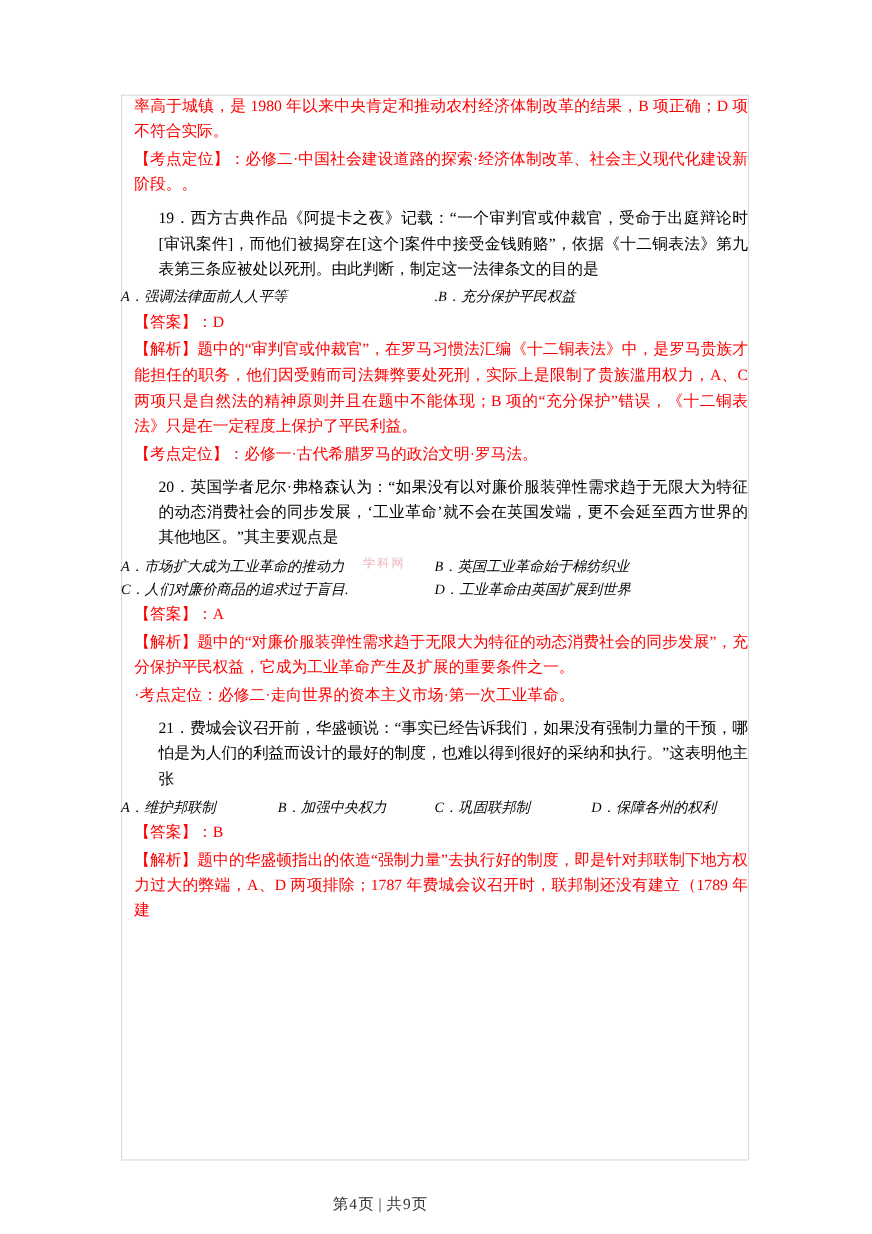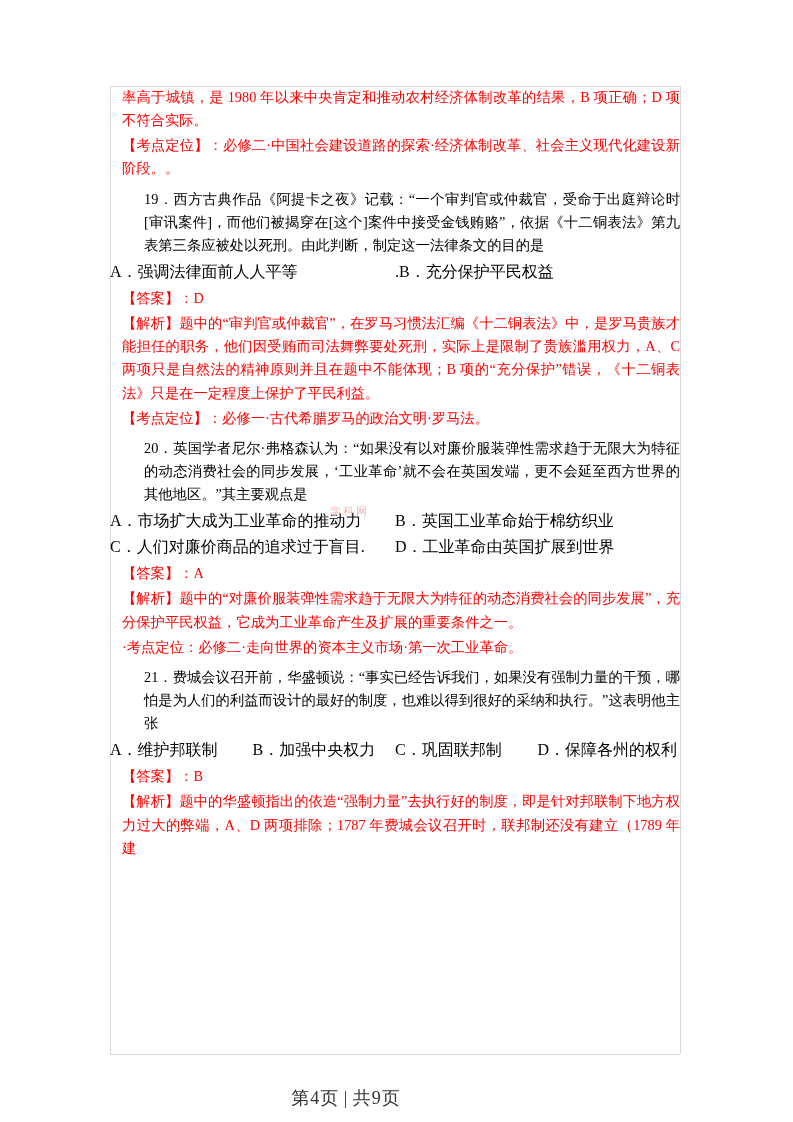--- a/index.html
+++ b/index.html
@@ -62,38 +62,39 @@
     padding-left: 22px;
   }
   .q {
     margin-top: 7px;
   }
   .options {
     display: flex;
     width: 100%;
     margin: 0;
     line-height: 1.62;
-    font-size: 16px;
+    font-size: 13px;
+    font-style: italic;
   }
   .options > span {
     display: block;
   }
   .opt-2 > span { width: 50%; }
   .opt-4 > span { width: 25%; }
   .answer {
     color: #ff0000;
     margin-top: 2px;
   }
   .footer {
     position: absolute;
     left: 0;
     top: 1086px;
     width: 692px;
     text-align: center;
-    font-size: 18px;
+    font-size: 14px;
     color: #333;
     font-family: "Liberation Serif", "DejaVu Serif", serif;
   }
   .footer span { letter-spacing: 1px; }
   .watermark {
     position: absolute;
     left: 330px;
     top: 504px;
     font-size: 11px;
     color: #f2b5b5;

